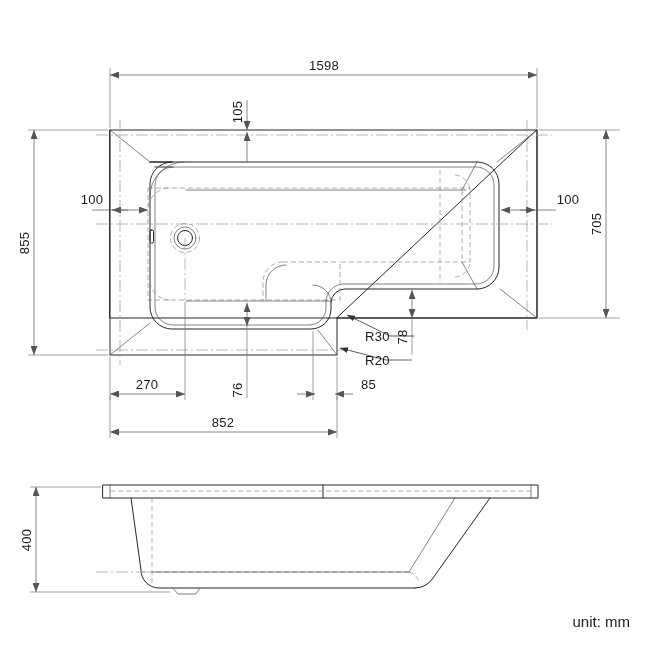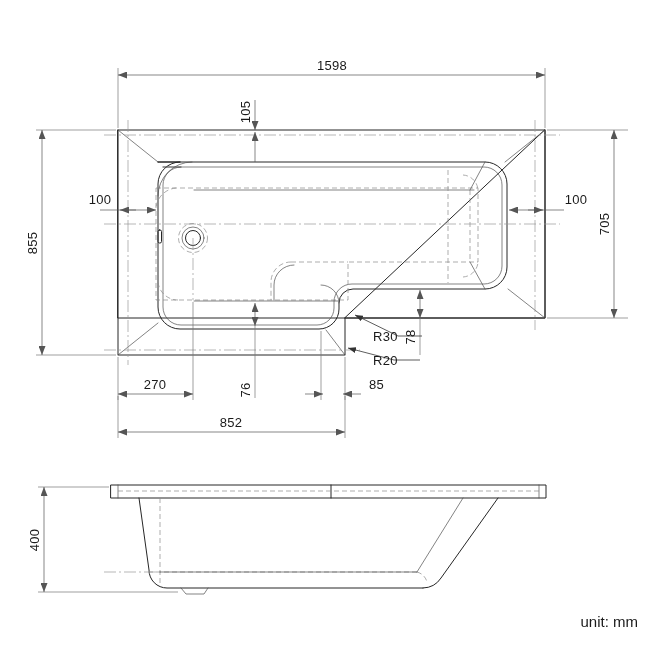--- a/index.html
+++ b/index.html
@@ -13,21 +13,20 @@
     font-family: "Liberation Sans", sans-serif;
     color: #1a1a1a;
     overflow: hidden;
     position: relative;
   }
   #drawing-root {
     position: absolute;
     left: 0; top: 0;
     width: 596px;
     height: 650px;
-    margin-left: 8px;
   }
   svg#tech-drawing {
     display: block;
     width: 650px;
     height: 650px;
     background: #ffffff;
   }
   .dim-text {
     font-family: "Liberation Sans", sans-serif;
     font-size: 13px;

